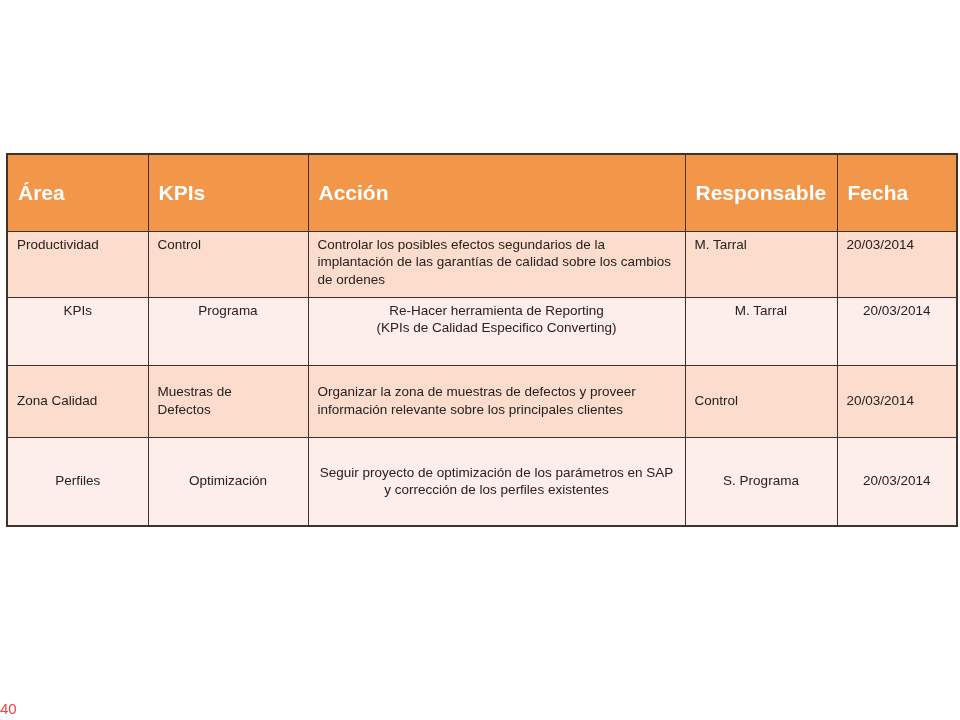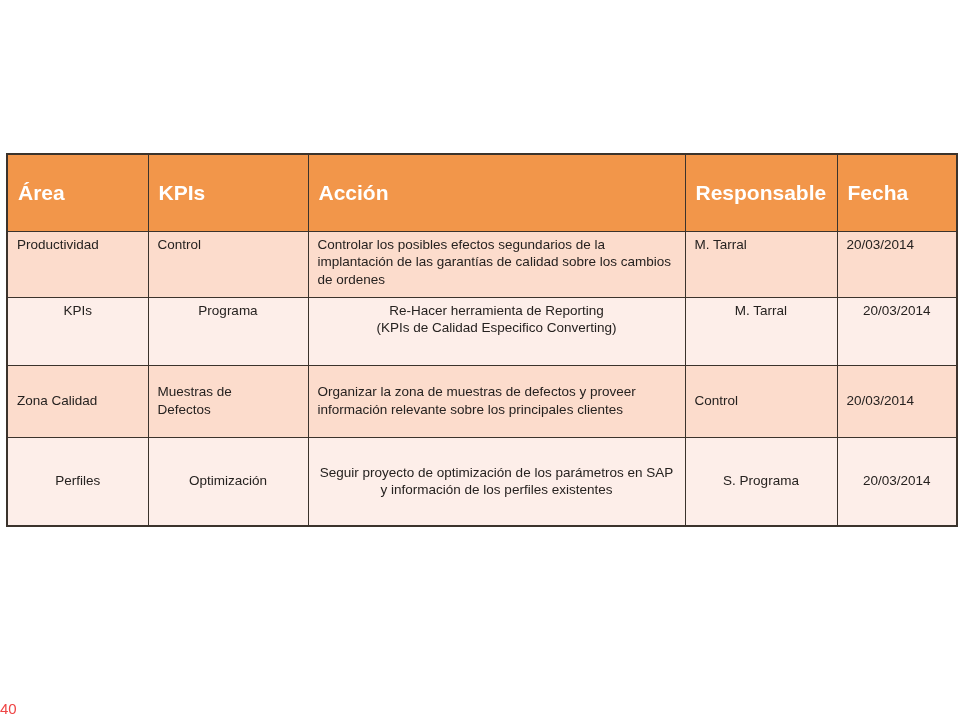--- a/index.html
+++ b/index.html
@@ -111,21 +111,21 @@
         <td>Zona Calidad</td>
         <td>Muestras de
 Defectos</td>
         <td>Organizar la zona de muestras de defectos y proveer información relevante sobre los principales clientes</td>
         <td>Control</td>
         <td>20/03/2014</td>
       </tr>
       <tr class="row-even va-mid h-70">
         <td>Perfiles</td>
         <td>Optimización</td>
-        <td>Seguir proyecto de optimización de los parámetros en SAP y información de los perfiles existentes</td>
+        <td>Seguir proyecto de optimización de los parámetros en SAP y corrección de los perfiles existentes</td>
         <td>S. Programa</td>
         <td>20/03/2014</td>
       </tr>
     </tbody>
   </table>
 
   <div class="page-number">40</div>
 
 </div>
 

